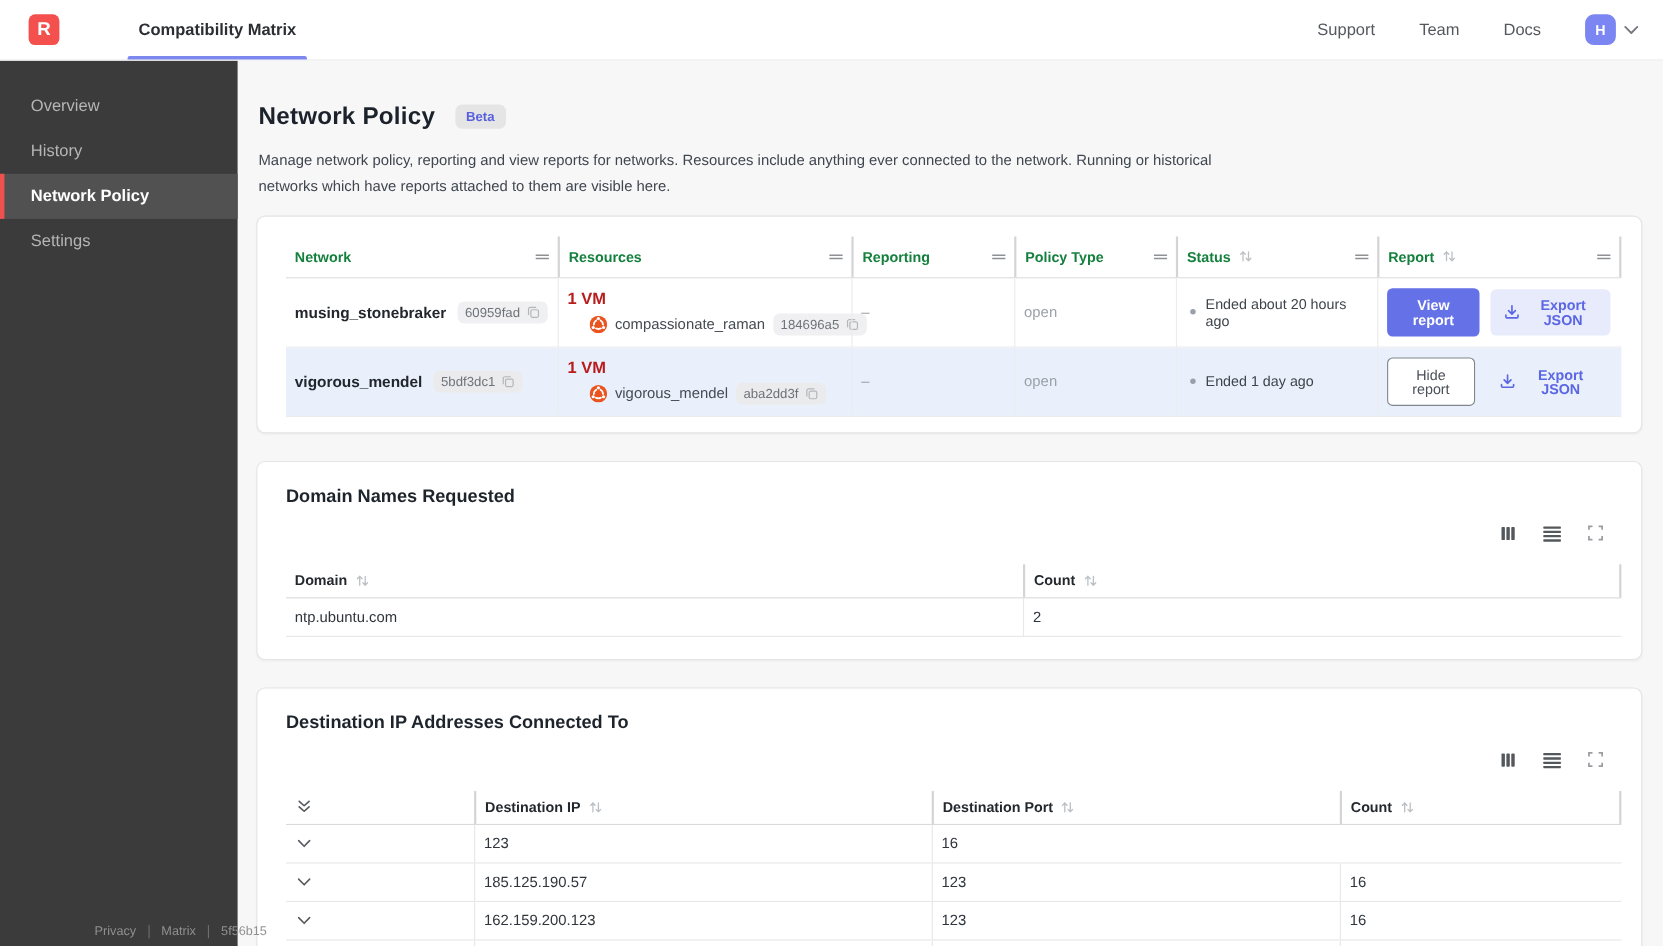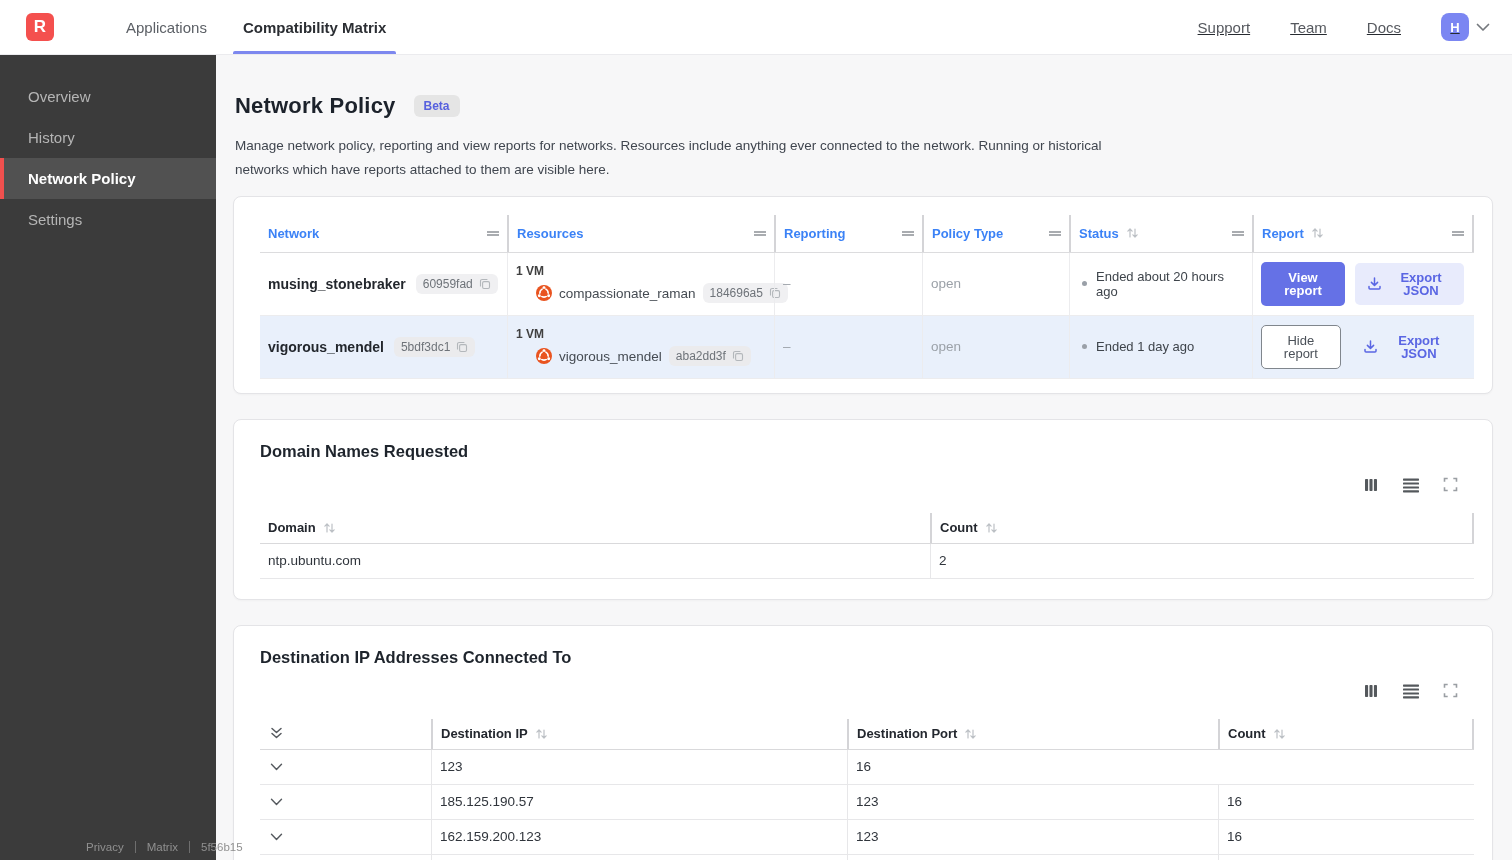--- a/index.html
+++ b/index.html
@@ -24,21 +24,21 @@
   .nav-tabs { display: flex; margin-left: 62px; }
   .nav-tab {
     display: flex; align-items: center; padding: 0 10px; margin-right: 16px;
     font-size: 15px; color: #5c6066; cursor: pointer; position: relative;
   }
   .nav-tab.active { color: #2b2e33; font-weight: bold; }
   .nav-tab.active::after {
     content: ""; position: absolute; left: 0; right: 0; bottom: 0; height: 3px;
     background: #7d88ef; border-radius: 2px 2px 0 0;
   }
-  .nav-right { margin-left: auto; display: flex; align-items: center; gap: 40px; padding-right: 22px; text-decoration: underline; }
+  .nav-right { margin-left: auto; display: flex; align-items: center; gap: 40px; padding-right: 22px; }
   .nav-link { font-size: 15px; color: #55585e; cursor: pointer; }
   .account { display: flex; align-items: center; gap: 7px; cursor: pointer; }
   .avatar {
     width: 28px; height: 28px; border-radius: 8px; background: #7b86f2;
     color: #fff; font-size: 13px; font-weight: bold;
     display: flex; align-items: center; justify-content: center;
   }
 
   
   .body-row { display: flex; height: 805px; }
@@ -90,37 +90,37 @@
   .tool-btn { cursor: pointer; display: flex; align-items: center; }
 
   
   .sort-icon { margin-left: 7px; display: inline-flex; }
   .drag-handle { position: absolute; right: 7px; top: 50%; transform: translateY(-50%); cursor: col-resize; }
 
   
   .nt-grid { display: grid; grid-template-columns: 247px 267px 148px 147px 183px 1fr; }
   .nt-head .cell {
     position: relative; height: 37px; display: flex; align-items: center;
-    padding: 0 26px 0 8px; font-size: 13px; font-weight: bold; color: #3b82f6;
+    padding: 0 26px 0 8px; font-size: 13px; font-weight: bold; color: #15803d;
   }
   .nt-head { border-bottom: 1px solid #dcdcde; }
   .nt-head .cell + .cell { border-left: 2px solid #d4d4d7; }
   .nt-head .cell:last-child { border-right: 2px solid #d4d4d7; }
   .nt-row { border-bottom: 1px solid #ececee; }
   .nt-row .cell { padding: 9px 10px 9px 8px; display: flex; align-items: center; min-height: 50px; }
   .nt-row .cell + .cell { border-left: 1px solid #ececee; }
   .nt-row.selected { background: #e9f0fb; }
   .net-name { font-size: 14px; font-weight: bold; color: #23272d; margin-right: 10px; }
   .id-badge {
     display: inline-flex; align-items: center; gap: 6px; background: #f0f0f2;
     border-radius: 6px; padding: 3px 7px; font-size: 12px; color: #6e7379; cursor: pointer;
   }
   .nt-row.selected .id-badge { background: #ebebed; }
   .res-cell { flex-direction: column; align-items: flex-start !important; justify-content: center; gap: 5px; }
-  .res-count { font-size: 12px; font-weight: bold; color: #404040; }
+  .res-count { font-size: 15px; font-weight: bold; color: #b91c1c; }
   .res-line { display: flex; align-items: center; gap: 7px; font-size: 13.5px; color: #454b52; margin-left: 20px; }
   .muted { color: #9ba1a8; font-size: 13.5px; }
   .status-cell { gap: 9px; font-size: 13px; color: #3e444b; padding-left: 12px !important; }
   .status-dot { width: 5px; height: 5px; border-radius: 50%; background: #9aa0a8; flex: none; }
   .report-cell { gap: 10px; }
   .btn { border: none; border-radius: 5px; font-family: inherit; font-size: 13px; cursor: pointer; line-height: 1; }
   .btn-primary { background: #6571e6; color: #fff; font-weight: bold; padding: 9px 13px; }
   .btn-outline { background: #fff; border: 1px solid #80868d; color: #4a5058; padding: 8px 11px; }
   .btn-export {
     background: #e8ebfc; color: #5a66e3; font-weight: bold; padding: 8px 12px;
@@ -147,21 +147,20 @@
   .dest-grid { display: grid; grid-template-columns: 155px 400px 355px 1fr; gap: 16px; }
   .dest-grid .expander { padding-left: 10px !important; }
   .mini-row .cell.expander { cursor: pointer; }
 </style>
 </head>
 <body>
 
 <div class="topnav">
   <div class="logo">R</div>
   <div class="nav-tabs">
-    <div class="nav-tab">Applications</div>
     <div class="nav-tab active">Compatibility Matrix</div>
   </div>
   <div class="nav-right">
     <div class="nav-link">Support</div>
     <div class="nav-link">Team</div>
     <div class="nav-link">Docs</div>
     <div class="account">
       <div class="avatar">H</div>
       <span style="display:flex;">
         <svg width="14" height="9" viewBox="0 0 14 9" fill="none" stroke="#75797e" stroke-width="1.7" stroke-linecap="round" stroke-linejoin="round">

